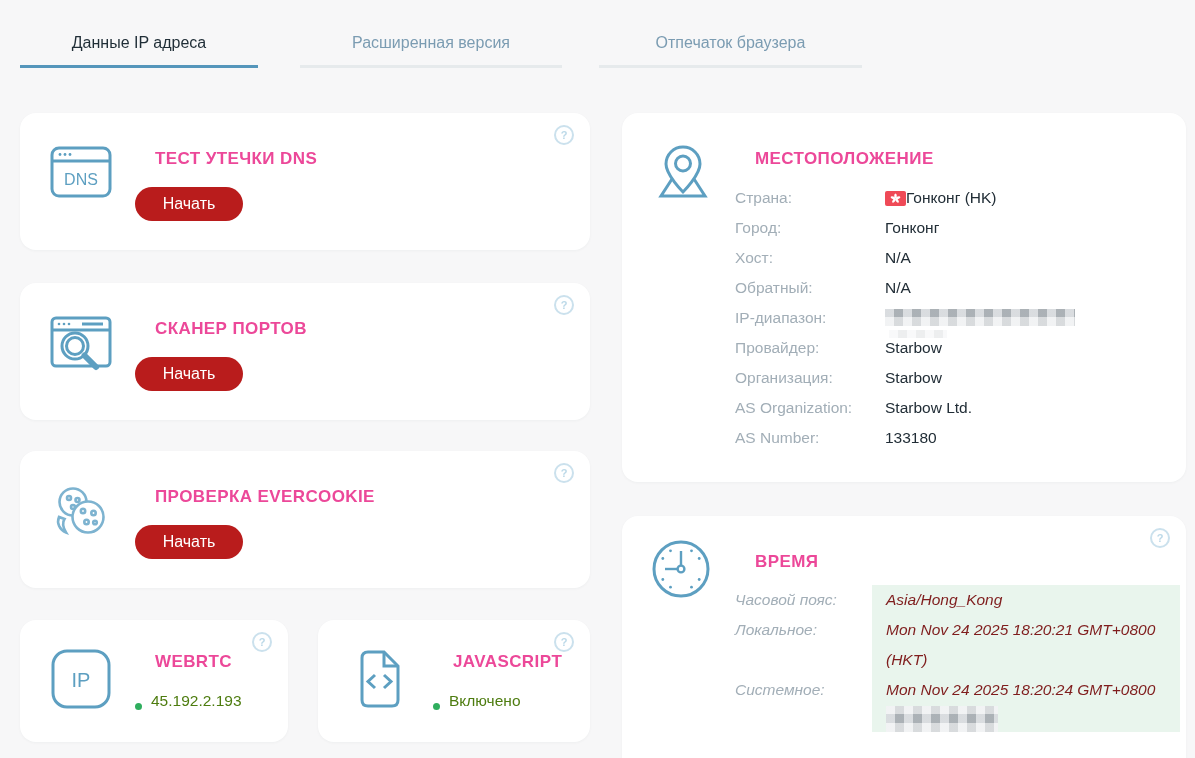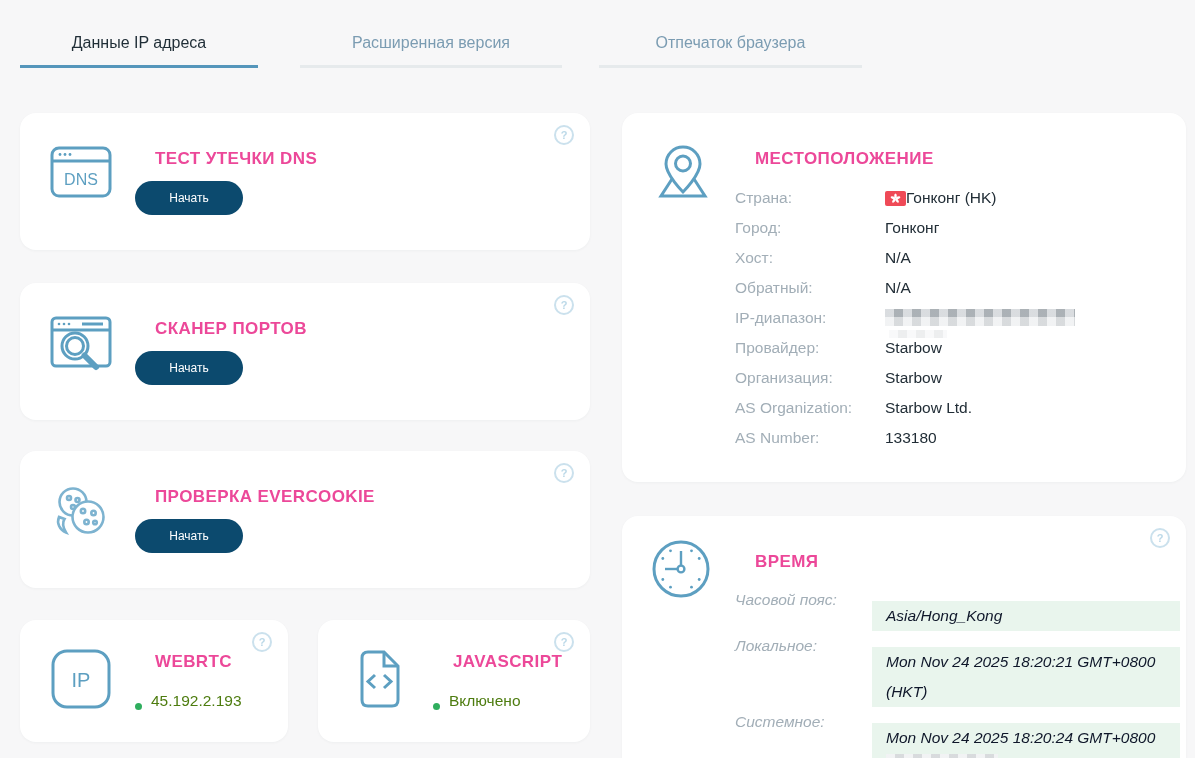--- a/index.html
+++ b/index.html
@@ -24,22 +24,22 @@
   #card-location{left:622px;top:113px;width:564px;height:369px;}
   #card-time{left:622px;top:516px;width:564px;height:262px;}
 
   .icon-box{position:absolute;left:30px;top:28px;width:62px;height:62px;}
   #card-time .icon-box{left:28px;top:22px;}
 
   .card-title{position:absolute;left:115px;top:36px;font-size:17px;font-weight:700;color:#ec4899;letter-spacing:.4px;margin-left:20px;}
   .small .card-title{top:32px;}
   #card-location .card-title,#card-time .card-title{left:113px;}
 
-  .btn{position:absolute;left:115px;top:68px;width:108px;height:34px;border:none;border-radius:17px;
-       background:#0c4a6e;color:#ffffff;font-size:12px;font-family:inherit;cursor:pointer;}
+  .btn{position:absolute;left:115px;top:74px;width:108px;height:34px;border:none;border-radius:17px;
+       background:#b91c1c;color:#ffffff;font-size:16px;font-family:inherit;cursor:pointer;}
 
   .status{position:absolute;left:115px;top:72px;display:flex;align-items:flex-end;font-size:15.5px;color:#4d7c0f;}
   .dot{width:7px;height:7px;border-radius:50%;background:#2fae5e;margin-right:9px;flex:none;}
 
   .help{position:absolute;top:12px;right:16px;width:16px;height:16px;border:2px solid #cbe1ed;border-radius:50%;
         color:#bcd9e8;font-size:11px;font-weight:700;display:flex;align-items:center;justify-content:center;cursor:pointer;}
 
   
   .loc-rows{position:absolute;left:113px;top:70px;right:18px;}
   .loc-row{display:flex;height:30px;align-items:center;font-size:15.5px;}
@@ -53,22 +53,22 @@
         repeating-linear-gradient(90deg, rgba(255,255,255,.5) 0 9px, rgba(0,0,0,.05) 9px 18px),
         repeating-linear-gradient(0deg, rgba(255,255,255,.45) 0 9px, rgba(90,100,110,.22) 9px 18px);}
   .px-wrap{position:relative;height:30px;width:200px;}
   .px-main{position:absolute;left:0;top:6px;width:190px;height:17px;}
   .px-sub{position:absolute;left:4px;top:27px;width:58px;height:8px;opacity:.45;}
 
   
   .time-rows{position:absolute;left:113px;top:69px;display:flex;flex-direction:column;}
   .time-row{display:flex;font-size:15.5px;font-style:italic;}
   .time-label{width:137px;color:#a2aeb7;line-height:30px;flex:none;}
-  .time-value{width:308px;box-sizing:border-box;background:#e9f5ed;color:#0f172a;line-height:30px;
-              padding-left:14px;padding-right:10px;margin-top:16px;}
+  .time-value{width:308px;box-sizing:border-box;background:#e9f5ed;color:#7f1d1d;line-height:30px;
+              padding-left:14px;padding-right:10px;}
   .px-time{width:112px;height:26px;margin-top:1px;}
 </style>
 </head>
 <body>
 
 <div id="screen">
 
   <div id="tab1" class="tab active">Данные IP адреса</div>
   <div id="tab2" class="tab">Расширенная версия</div>
   <div id="tab3" class="tab">Отпечаток браузера</div>

